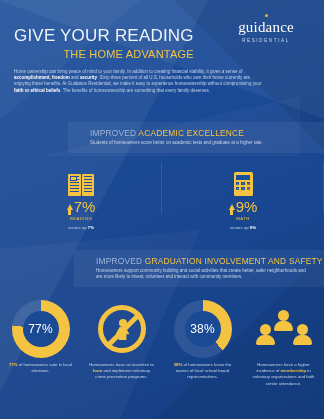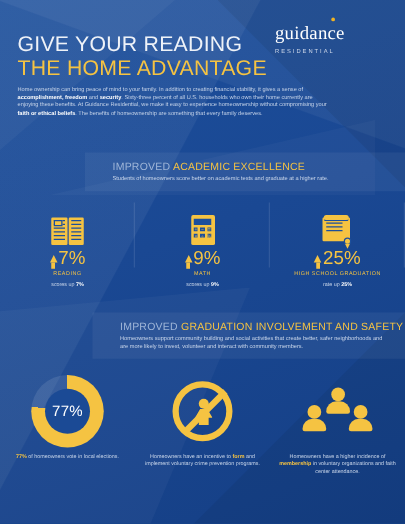--- a/index.html
+++ b/index.html
@@ -24,32 +24,32 @@
       clip-path:polygon(100% 0,100% 100%,0 0);}
   .s3{top:230px;left:0;width:200px;height:190px;background:rgba(255,255,255,.035);
       clip-path:polygon(0 10%,100% 0,60% 100%,0 100%);}
   .s4{top:250px;right:0;width:170px;height:170px;background:rgba(0,0,0,.06);
       clip-path:polygon(100% 0,100% 100%,0 100%);}
   .s5{top:96px;left:40px;width:260px;height:60px;background:rgba(255,255,255,.03);
       clip-path:polygon(0 100%,100% 0,100% 100%);}
 
   
   .hdr{position:absolute;top:0;left:0;width:324px;}
-  .logo{position:absolute;top:14px;right:12px;text-align:left;width:92px;}
+  .logo{position:absolute;top:14px;right:12px;text-align:center;width:92px;}
   .logo-dot{width:3px;height:3px;background:#f0b323;border-radius:50%;margin:0 auto 3px;}
   .logo-word{
     font-family:"Liberation Serif", serif;
     font-size:15px;color:#ffffff;letter-spacing:.2px;line-height:1;
   }
   .logo-sub{
     font-size:4.6px;color:#cfd9ea;letter-spacing:1.6px;margin-top:3px;
   }
   .title{position:absolute;top:26px;left:14px;}
   .t1{font-size:17px;line-height:19px;color:#eef2f8;letter-spacing:.2px;font-weight:300;}
-  .t2{font-size:17px;line-height:19px;color:#f5c342;letter-spacing:.2px;font-weight:300;}
+  .t2{font-size:11px;line-height:19px;color:#f5c342;letter-spacing:.2px;font-weight:300;text-align:right;}
   .lede{
     position:absolute;top:69px;left:14px;width:250px;
     font-size:4.5px;line-height:6.2px;color:#c4d2e8;
   }
   .lede b{color:#ffffff;font-weight:bold;}
 
   
   .banner{
     position:absolute;background:rgba(255,255,255,.055);
   }
@@ -203,38 +203,20 @@
       </div>
       <div class="acad-val">
         <span class="arrow-up"></span>
         <span>9%</span>
       </div>
       <div class="acad-lbl">MATH</div>
       <div class="acad-sub"><span>scores up </span><b>9%</b></div>
       <div class="divider"></div>
     </div>
 
-    <div class="acad-cell">
-      <div class="acad-icon">
-        <div class="ic-dip">
-          <div class="sheet"></div>
-            <div class="ln"></div>
-            <div class="roll"></div>
-          <div class="seal"></div>
-            <div class="rib"></div>
-        </div>
-      </div>
-      <div class="acad-val">
-        <span class="arrow-up"></span>
-        <span>25%</span>
-      </div>
-      <div class="acad-lbl">HIGH SCHOOL GRADUATION</div>
-      <div class="acad-sub"><span>rate up </span><b>25%</b></div>
-      <div class="divider"></div>
-    </div>
 
   </div>
 
   <div class="banner" id="community-banner">
     <div class="banner-inner">
       <div class="bn-h">
         <span class="pale">IMPROVED </span><span class="gold">GRADUATION INVOLVEMENT AND SAFETY</span>
       </div>
       <div class="bn-p">Homeowners support community building and social activities that create better, safer neighborhoods and are more likely to invest, volunteer and interact with community members.</div>
     </div>
@@ -257,20 +239,30 @@
       <div class="comm-vis">
         <div class="ic-noCrime">
           <div class="head"></div>
             <div class="torso"></div>
             <div class="slash"></div>
         </div>
       </div>
       <div class="comm-cap"><span>Homeowners have an incentive to </span><b>form</b><span> and implement voluntary crime prevention programs.</span></div>
     </div>
 
+    <div class="comm-cell">
+      <div class="comm-vis">
+        <div class="donut" id="donut-2" style="background: conic-gradient(rgb(245, 195, 66) 0deg, rgb(245, 195, 66) 38%, rgba(255, 255, 255, 0.1) 38%, rgba(255, 255, 255, 0.1) 100%);">
+          <div class="hole">
+              <span class="pct">38%</span>
+            </div>
+        </div>
+      </div>
+      <div class="comm-cap"><b>38%</b><span> of homeowners know the names of local school board representatives.</span></div>
+    </div>
 
     <div class="comm-cell">
       <div class="comm-vis">
         <div class="ic-people">
           <div class="ph" style="left:22.5px;top:0;"></div>
           <div class="pb" style="left:18.5px;top:11px;"></div>
           <div class="ph" style="left:4px;top:14px;"></div>
           <div class="pb" style="left:0px;top:25px;"></div>
           <div class="ph" style="left:41px;top:14px;"></div>
           <div class="pb" style="left:37px;top:25px;"></div>

